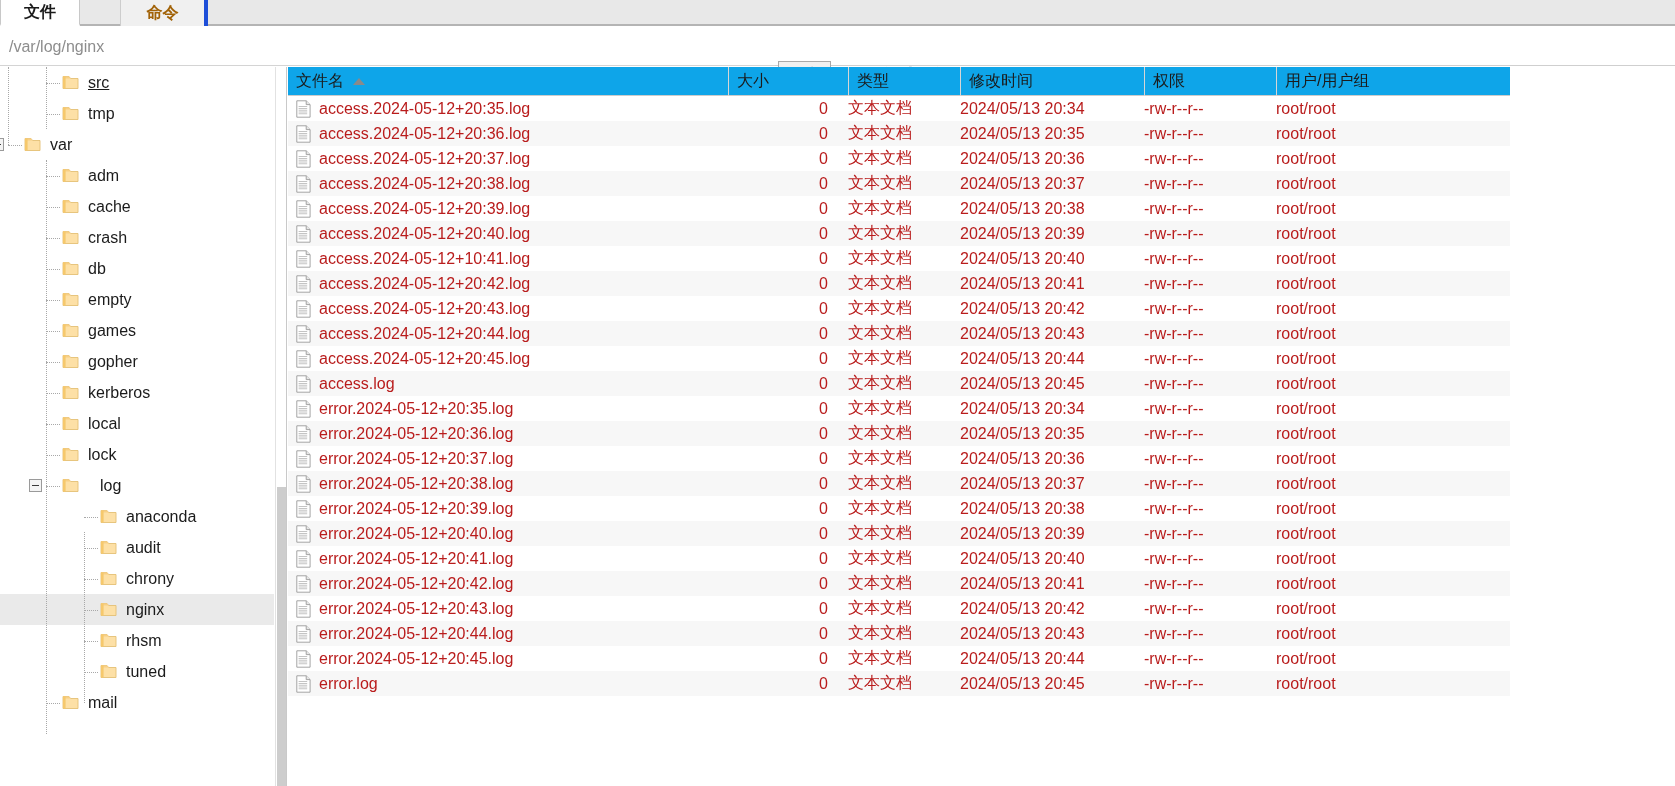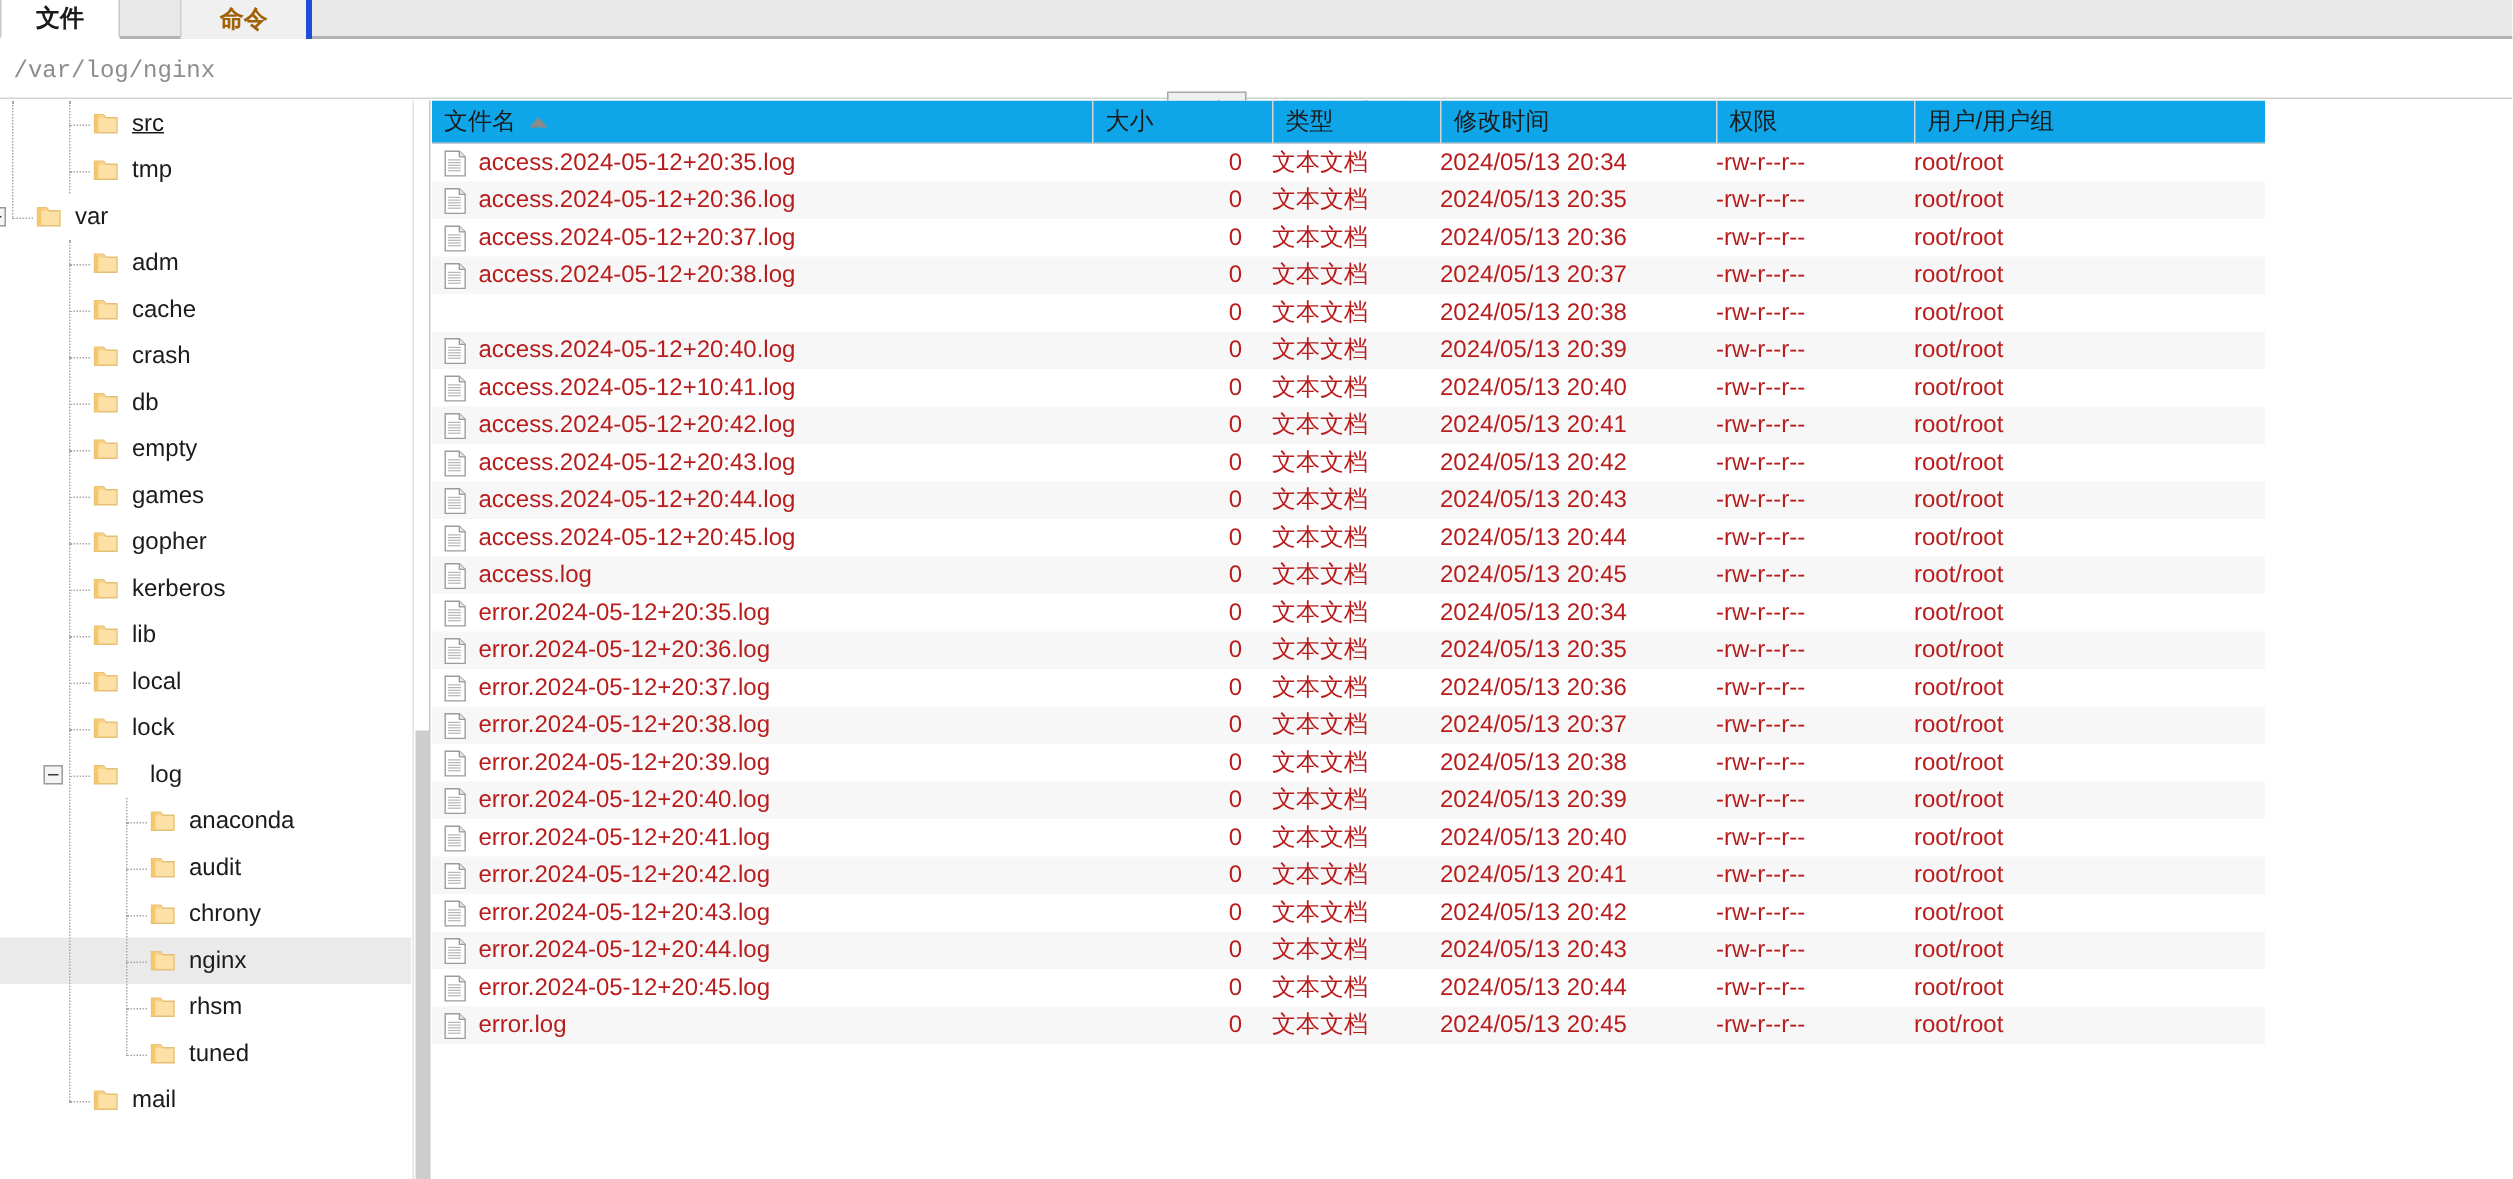--- a/index.html
+++ b/index.html
@@ -48,21 +48,21 @@
   }
   .path-input {
     position: absolute; left: 0px; top: 0px; width: 775px; height: 38px;
     display: flex; align-items: center;
     padding-left: 9px;
     font-size: 16px; color: #8d8d8d;
     background: #ffffff;
     border: none;
     border-bottom: 1px solid #d4d4d4;
     outline: none;
-    font-family: Liberation Mono, monospace;
+    font-family: Liberation Sans, sans-serif;
   }
   .history-btn {
     position: absolute; left: 778px; top: 33px; width: 53px; height: 28px;
     background: #f0f0f0;
     border: 1px solid #a9a9a9;
     font-size: 16px; color: #222;
     display: flex; align-items: center; justify-content: center;
     cursor: default; user-select: none;
     font-family: "Liberation Sans", "DejaVu Sans", sans-serif;
   }
@@ -350,31 +350,20 @@
       </div>
       <div class="tree-row">
         <div class="hline" style="left: 46px; top: 16px;"></div>
         <span class="folder-ico" style="position: absolute; left: 62px; top: 8px;">
           <svg width="17" height="15" viewBox="0 0 17 15">
             <path d="M1 1.5 h6 l1.6 2 H16 v10 H1 z" fill="#fde0a6" stroke="#e4bf74" stroke-width="0.9"></path>
             <path d="M1 1.5 h6 l1.6 2 H1 z" fill="#f7cf86"></path>
             <rect x="1" y="1.5" width="2.6" height="12" fill="#f6c86c"></rect>
           </svg>
         </span>
-        <span class="tree-label" style="position: absolute; left: 88px;">lib</span>
-      </div>
-      <div class="tree-row">
-        <div class="hline" style="left: 46px; top: 16px;"></div>
-        <span class="folder-ico" style="position: absolute; left: 62px; top: 8px;">
-          <svg width="17" height="15" viewBox="0 0 17 15">
-            <path d="M1 1.5 h6 l1.6 2 H16 v10 H1 z" fill="#fde0a6" stroke="#e4bf74" stroke-width="0.9"></path>
-            <path d="M1 1.5 h6 l1.6 2 H1 z" fill="#f7cf86"></path>
-            <rect x="1" y="1.5" width="2.6" height="12" fill="#f6c86c"></rect>
-          </svg>
-        </span>
         <span class="tree-label" style="position: absolute; left: 88px;">local</span>
       </div>
       <div class="tree-row">
         <div class="hline" style="left: 46px; top: 16px;"></div>
         <span class="folder-ico" style="position: absolute; left: 62px; top: 8px;">
           <svg width="17" height="15" viewBox="0 0 17 15">
             <path d="M1 1.5 h6 l1.6 2 H16 v10 H1 z" fill="#fde0a6" stroke="#e4bf74" stroke-width="0.9"></path>
             <path d="M1 1.5 h6 l1.6 2 H1 z" fill="#f7cf86"></path>
             <rect x="1" y="1.5" width="2.6" height="12" fill="#f6c86c"></rect>
           </svg>
@@ -589,20 +578,36 @@
             </span>
             <span>access.2024-05-12+20:38.log</span>
           </div>
           <div class="cell c-size">0</div>
           <div class="cell c-type">文本文档</div>
           <div class="cell c-time">2024/05/13 20:37</div>
           <div class="cell c-perm">-rw-r--r--</div>
           <div class="cell c-owner">root/root</div>
         </div>
         <div class="frow">
+          <div class="cell c-name">
+            <span class="doc-ico">
+              <svg width="15" height="18" viewBox="0 0 15 18">
+                <path d="M0.8 0.8 h9.4 l3.9 3.8 v12.6 H0.8 z" fill="#ffffff" stroke="#9b9b9b" stroke-width="0.9"></path>
+                <path d="M10.2 0.8 v3.8 h3.9" fill="#e7e7e7" stroke="#9b9b9b" stroke-width="0.9"></path>
+                <g fill="#b6b6b6">
+                  <rect x="2.6" y="6.2" width="8.6" height="0.8"></rect>
+                  <rect x="2.6" y="8" width="8.6" height="0.8"></rect>
+                  <rect x="2.6" y="9.8" width="8.6" height="0.8"></rect>
+                  <rect x="2.6" y="11.6" width="8.6" height="0.8"></rect>
+                  <rect x="2.6" y="13.4" width="8.6" height="0.8"></rect>
+                </g>
+              </svg>
+            </span>
+            <span>access.2024-05-12+20:39.log</span>
+          </div>
           <div class="cell c-size">0</div>
           <div class="cell c-type">文本文档</div>
           <div class="cell c-time">2024/05/13 20:38</div>
           <div class="cell c-perm">-rw-r--r--</div>
           <div class="cell c-owner">root/root</div>
         </div>
         <div class="frow odd">
           <div class="cell c-name">
             <span class="doc-ico">
               <svg width="15" height="18" viewBox="0 0 15 18">

